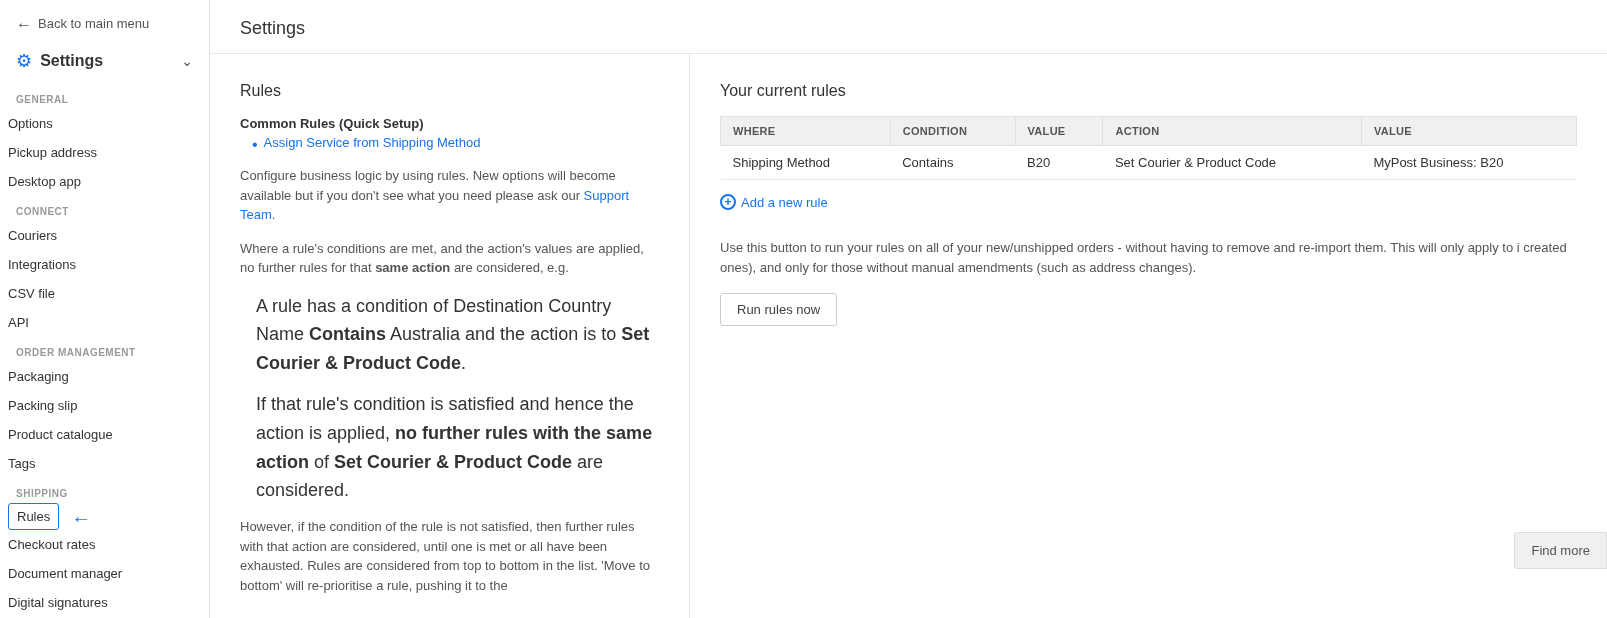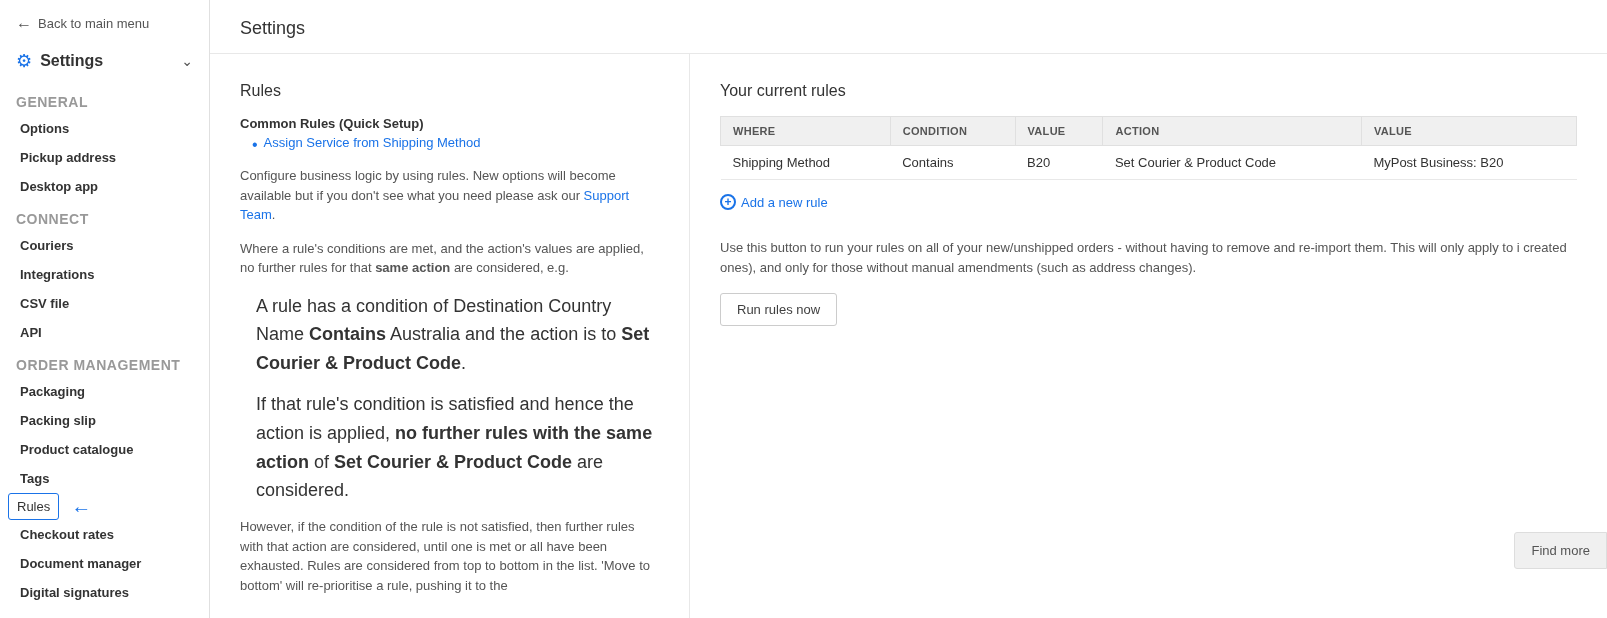--- a/index.html
+++ b/index.html
@@ -48,35 +48,34 @@
     .settings-title {
       font-size: 16px;
       font-weight: 600;
       color: #333;
     }
     .chevron-icon {
       color: #555;
       font-size: 14px;
     }
     .sidebar-section-label {
-      font-size: 14px;
+      font-size: 10px;
       font-weight: 600;
       color: #999;
       text-transform: uppercase;
       letter-spacing: 0.5px;
       padding: 10px 16px 4px;
     }
     .sidebar-item {
-      padding: 7px 20px;
-      color: #333;
-      cursor: pointer;
-      font-size: 13px;
-      display: flex;
-      align-items: center;
-      font-weight: bold;
+      padding: 7px 8px;
+      color: #333;
+      cursor: pointer;
+      font-size: 13px;
+      display: flex;
+      align-items: center;
     }
     .sidebar-item.active {
       background: #fff;
       border: 1.5px solid #1a73e8;
       border-radius: 3px;
       margin: 0 8px;
       padding: 5px 8px;
       font-weight: 500;
     }
 
@@ -263,20 +262,21 @@
   <div class="sidebar-item">Integrations</div>
   <div class="sidebar-item">CSV file</div>
   <div class="sidebar-item">API</div>
 
   <div class="sidebar-section-label">ORDER MANAGEMENT</div>
   <div class="sidebar-item">Packaging</div>
   <div class="sidebar-item">Packing slip</div>
   <div class="sidebar-item">Product catalogue</div>
   <div class="sidebar-item">Tags</div>
 
+  <div class="sidebar-section-label">SHIPPING</div>
   <div style="display:flex;align-items:center;">
     <div class="sidebar-item active">Rules</div>
     <span style="color:#1a73e8;font-size:20px;font-weight:700;margin-left:4px;">←</span>
   </div>
   <div class="sidebar-item">Checkout rates</div>
   <div class="sidebar-item">Document manager</div>
   <div class="sidebar-item">Digital signatures</div>
 
   <div class="sidebar-section-label">POST PURCHASE</div>
 </nav>

